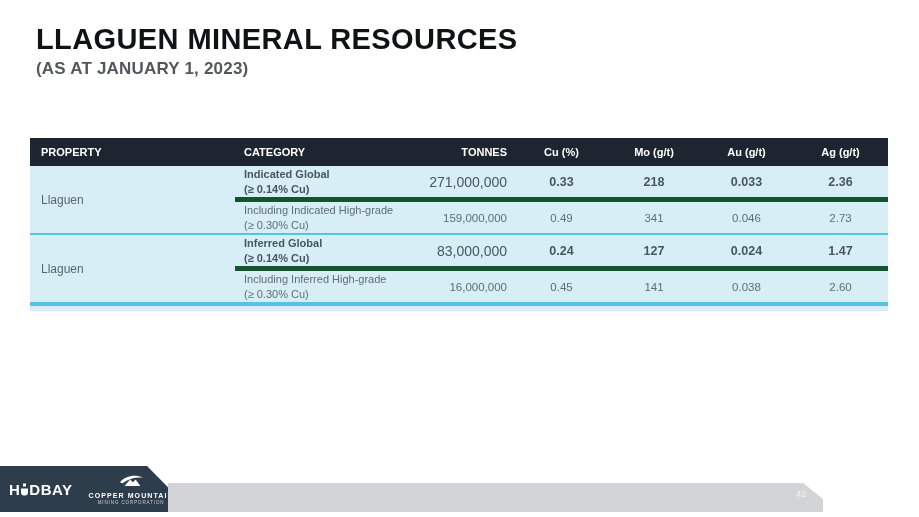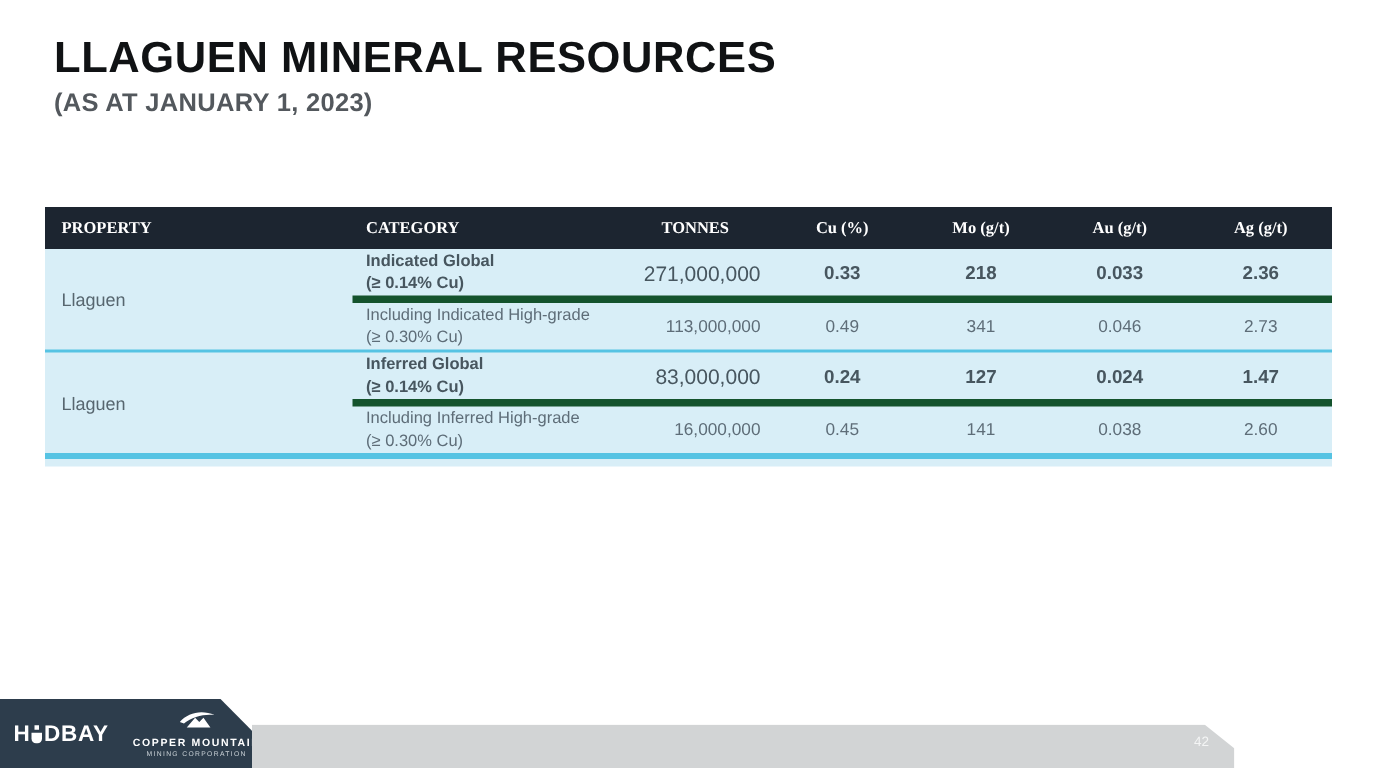--- a/index.html
+++ b/index.html
@@ -20,26 +20,26 @@
     font-size:17px; font-weight:bold; color:#53585d; letter-spacing:0.2px;
     white-space:nowrap;
   }
 
   
   .table-wrap { position:absolute; left:30px; top:138px; width:858px; }
 
   .thead {
     display:grid; grid-template-columns:205px 185px 95px 93px 92px 93px 95px;
     background:#1c2530; color:#ffffff; height:28px; align-items:center;
-    font-size:11px; font-weight:bold;font-family:Liberation Serif, serif;
+    font-size:11px; font-weight:bold;
   }
   .thead .hc { box-sizing:border-box; }
   .hc-left   { padding-left:11px; text-align:left; }
   .hc-left2  { padding-left:9px;  text-align:left; }
-  .hc-right  { padding-right:8px; text-align:center; }
+  .hc-right  { padding-right:8px; text-align:right; }
   .hc-center { text-align:center; }
 
   .tbody { background:#d8eef7; border-bottom:2px solid #56c3e3; }
   .tbl-strip { height:5px; background:#d8eef7; }
 
   .group { display:flex; }
   .group + .group { border-top:2px solid #56c3e3; }
 
   .gprop {
     width:205px; box-sizing:border-box; padding-left:11px;
@@ -138,21 +138,21 @@
             <div class="cell cnum">0.33</div>
             <div class="cell cnum">218</div>
             <div class="cell cnum">0.033</div>
             <div class="cell cnum">2.36</div>
           </div>
           <div class="row">
             <div class="cell cat">
               <div>Including Indicated High-grade</div>
               <div>(≥ 0.30% Cu)</div>
             </div>
-            <div class="cell tonnes">113,000,000</div>
+            <div class="cell tonnes">159,000,000</div>
             <div class="cell cnum">0.49</div>
             <div class="cell cnum">341</div>
             <div class="cell cnum">0.046</div>
             <div class="cell cnum">2.73</div>
           </div>
         </div>
       </div>
 
       <div class="group">
         <div class="gprop">Llaguen</div>

